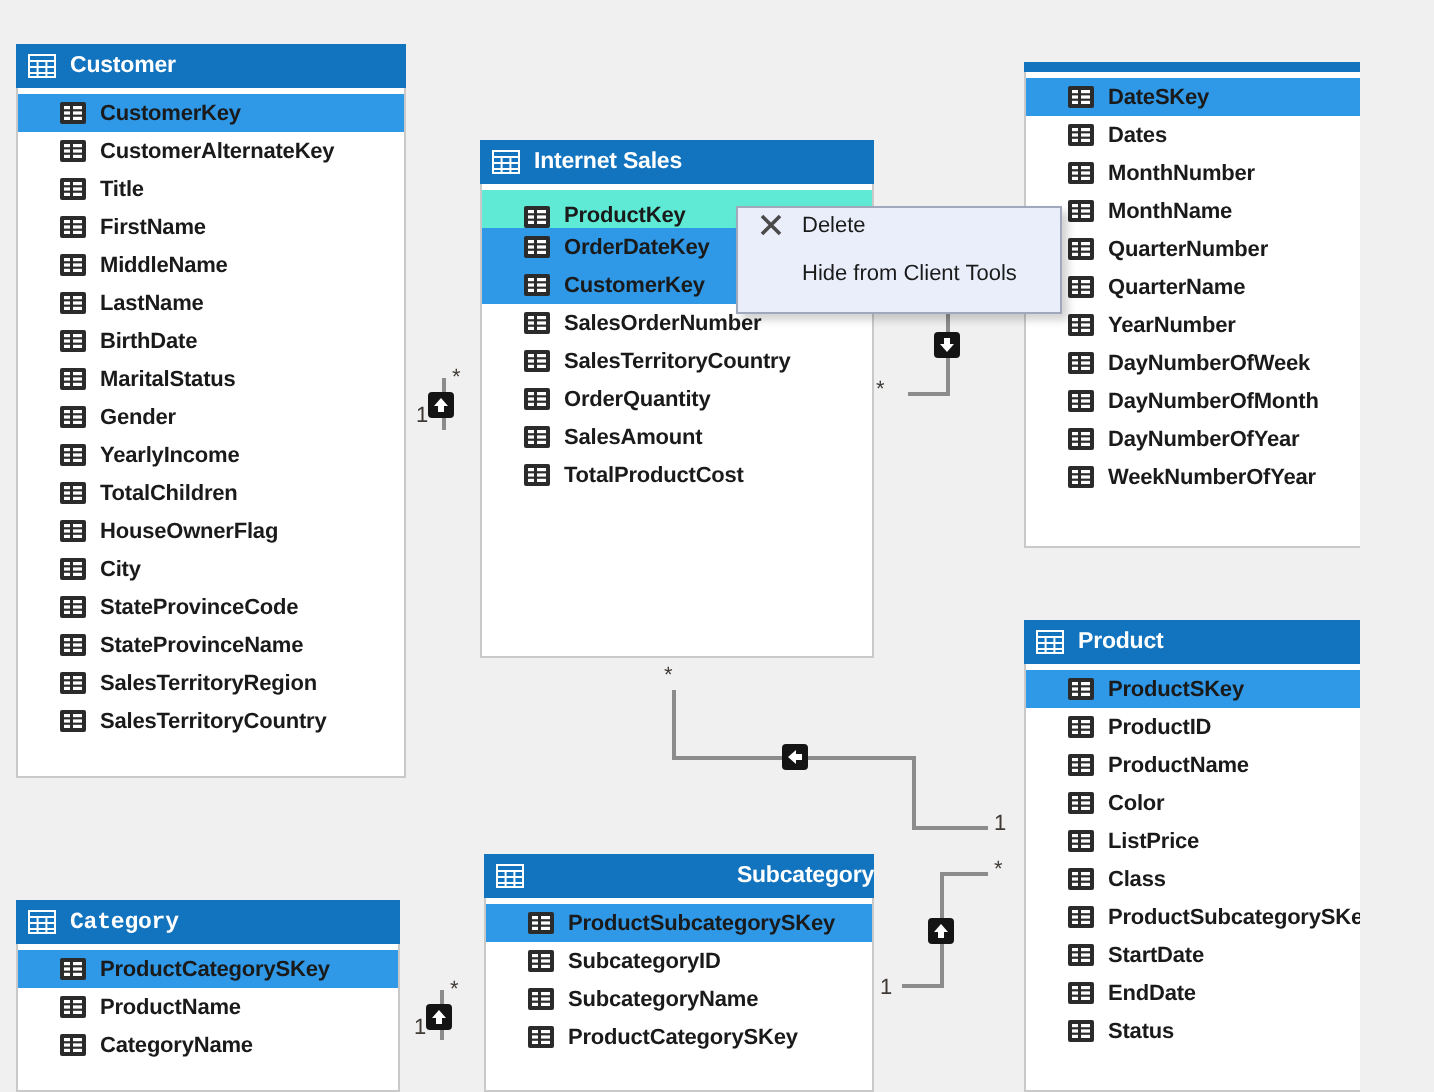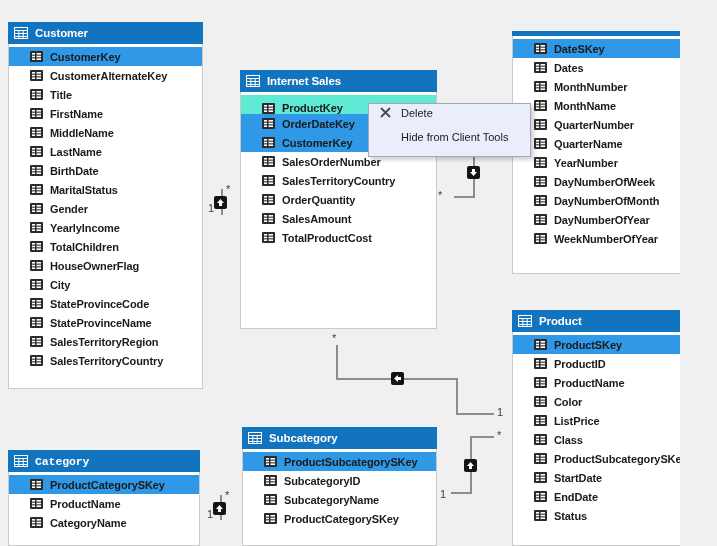--- a/index.html
+++ b/index.html
@@ -803,21 +803,21 @@
               <rect x="6.5" y="2" width="4.5" height="1.6" fill="#fff"></rect>
               <rect x="6.5" y="4.7" width="4.5" height="1.6" fill="#fff"></rect>
               <rect x="6.5" y="7.4" width="4.5" height="1.6" fill="#fff"></rect>
             </svg>
           </span>
           <span>CategoryName</span>
         </div>
       </div>
     </div>
   <div class="table" style="left:242px;top:427px;width:195px;height:119px">
-      <div class="tbl-header" style="background: rgb(18, 115, 190);">
+      <div class="tbl-header" style="background: rgb(18, 115, 190); justify-content: space-between;">
         <span class="hicon">
           <svg width="14" height="12" viewBox="0 0 14 12">
             <rect x="0.5" y="0.5" width="13" height="11" fill="none" stroke="#fff"></rect>
             <line x1="0" y1="3.5" x2="14" y2="3.5" stroke="#fff"></line>
             <line x1="0" y1="6.5" x2="14" y2="6.5" stroke="#fff"></line>
             <line x1="0" y1="9.5" x2="14" y2="9.5" stroke="#fff"></line>
             <line x1="4.8" y1="3" x2="4.8" y2="12" stroke="#fff"></line>
             <line x1="9.2" y1="3" x2="9.2" y2="12" stroke="#fff"></line>
           </svg>
         </span>

